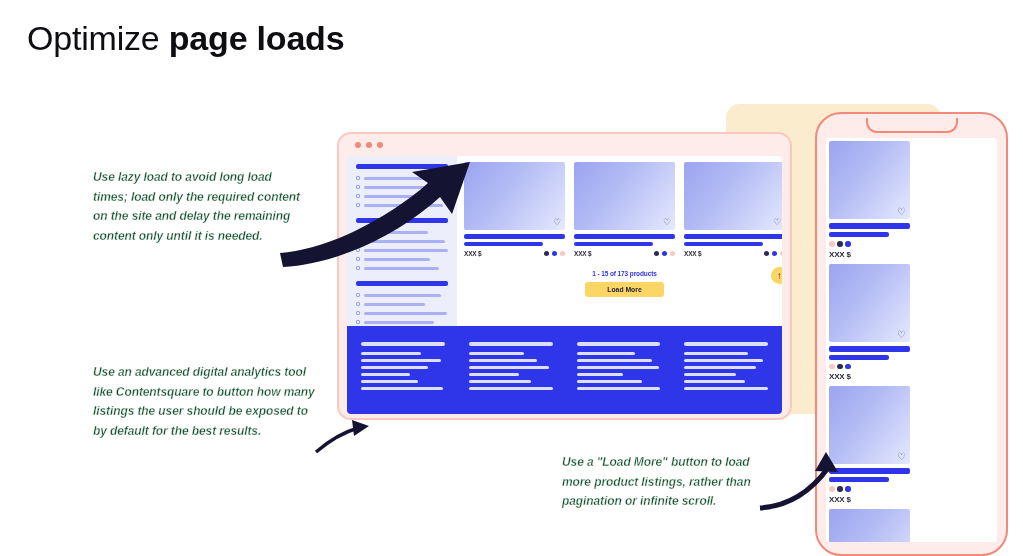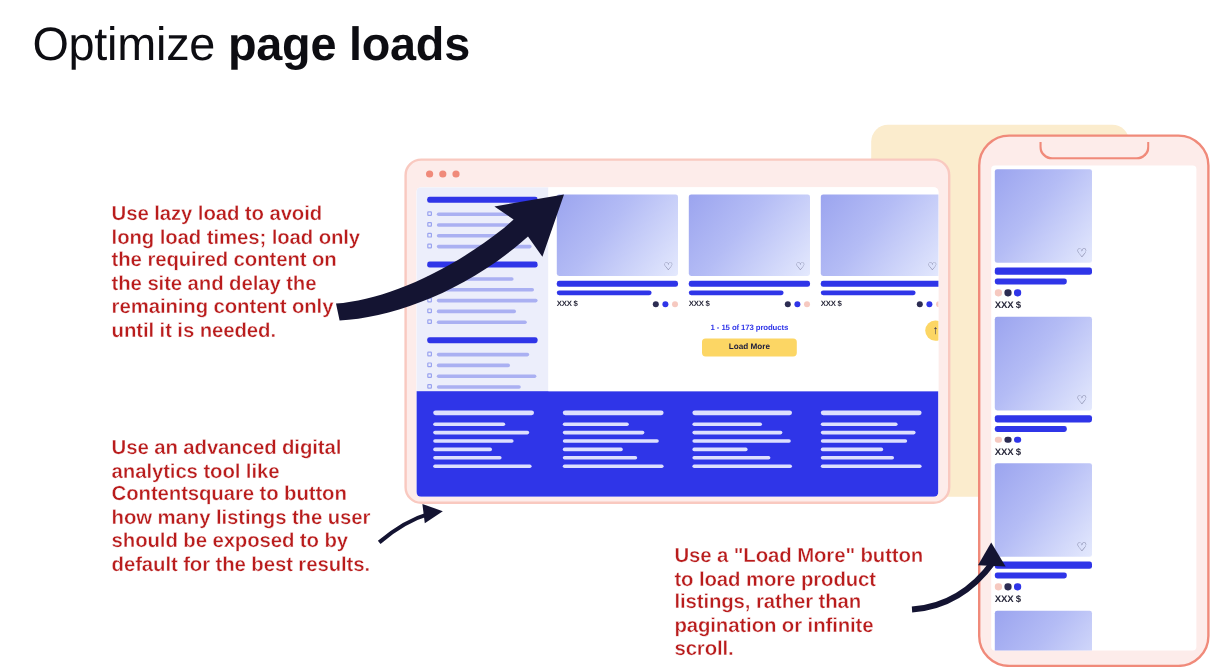--- a/index.html
+++ b/index.html
@@ -7,35 +7,36 @@
     width: 1023px; height: 556px;
     background: #ffffff;
     font-family: "Liberation Sans", sans-serif;
     overflow: hidden;
   }
   #stage { position: relative; width: 1023px; height: 556px; background:#fff; }
 
   
   #page-title {
     position: absolute; left: 27px; top: 12px;
-    font-size: 39px; line-height: 52px; color: #0d0d12;
+    font-size: 34px; line-height: 52px; color: #0d0d12;
     white-space: nowrap; letter-spacing: -0.2px;
   }
   #page-title .thin { font-weight: 300; }
   #page-title .bold { font-weight: 700; }
 
   
   .annot {
     position: absolute;
-    font-size: 17px;
+    font-size: 12px;
     line-height: 19.6px;
     font-weight: 700;
-    color: #b91c1c;
+    color: #14532d;
     -webkit-text-stroke: 0.3px #ffffff;
     letter-spacing: -0.1px;
+    font-style: italic;
   }
   #annot-1 { left: 93px; top: 168px; width: 210px; }
   #annot-2 { left: 93px; top: 363px; width: 225px; }
   #annot-3 { left: 562px; top: 453px; width: 215px; }
 
   
   #cream-shape {
     position: absolute; left: 726px; top: 104px;
     width: 215px; height: 310px;
     background: #fbeccd;

